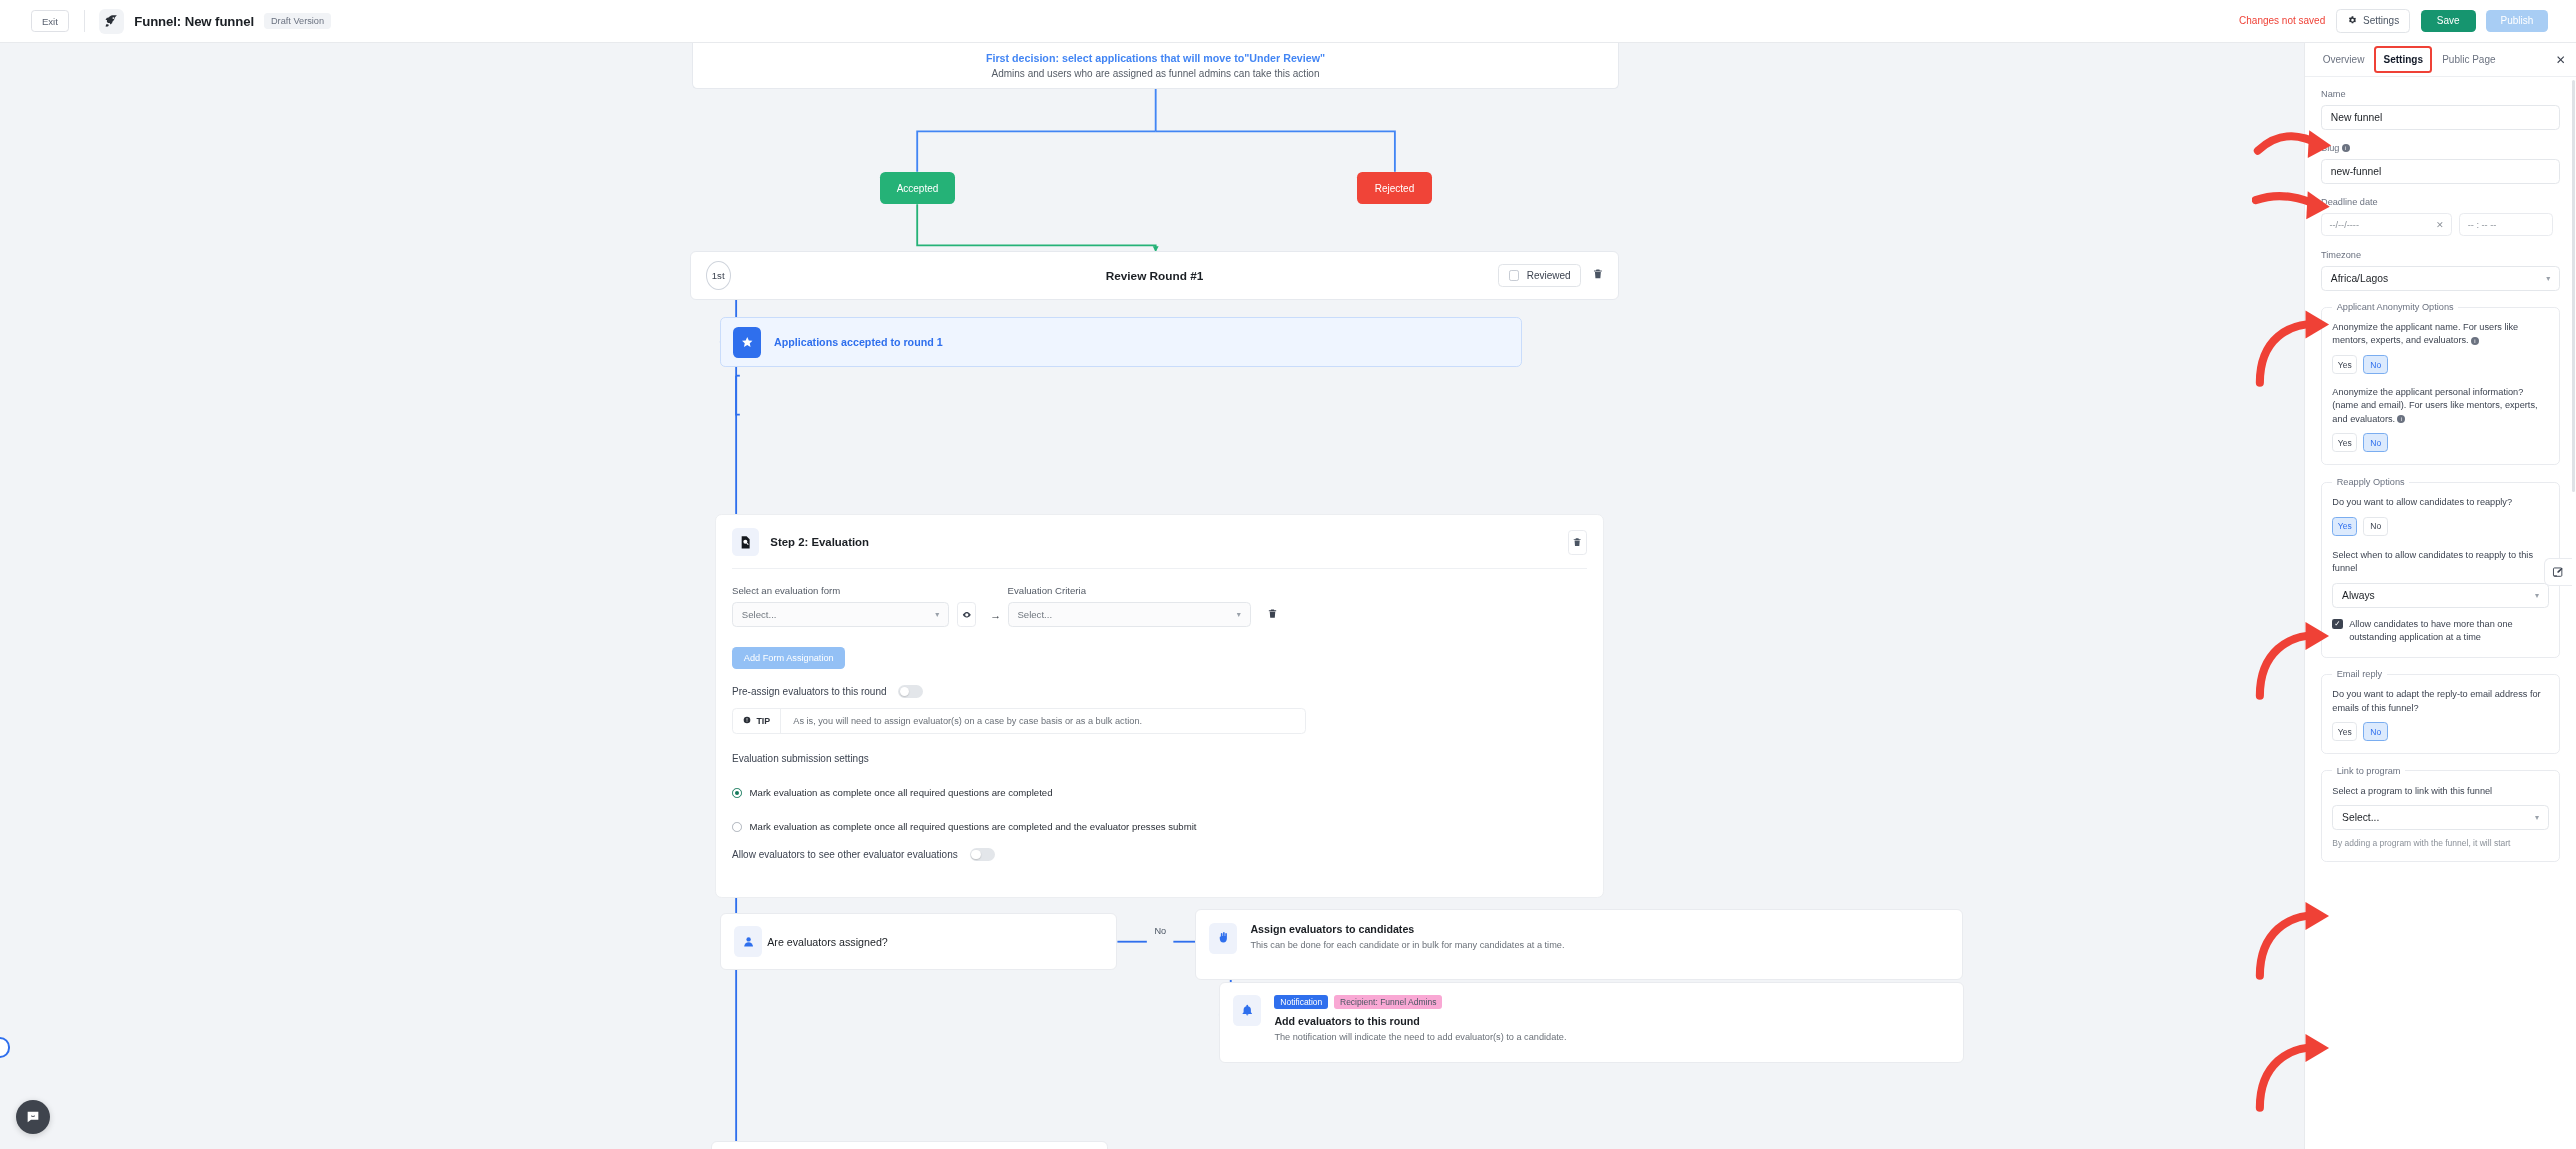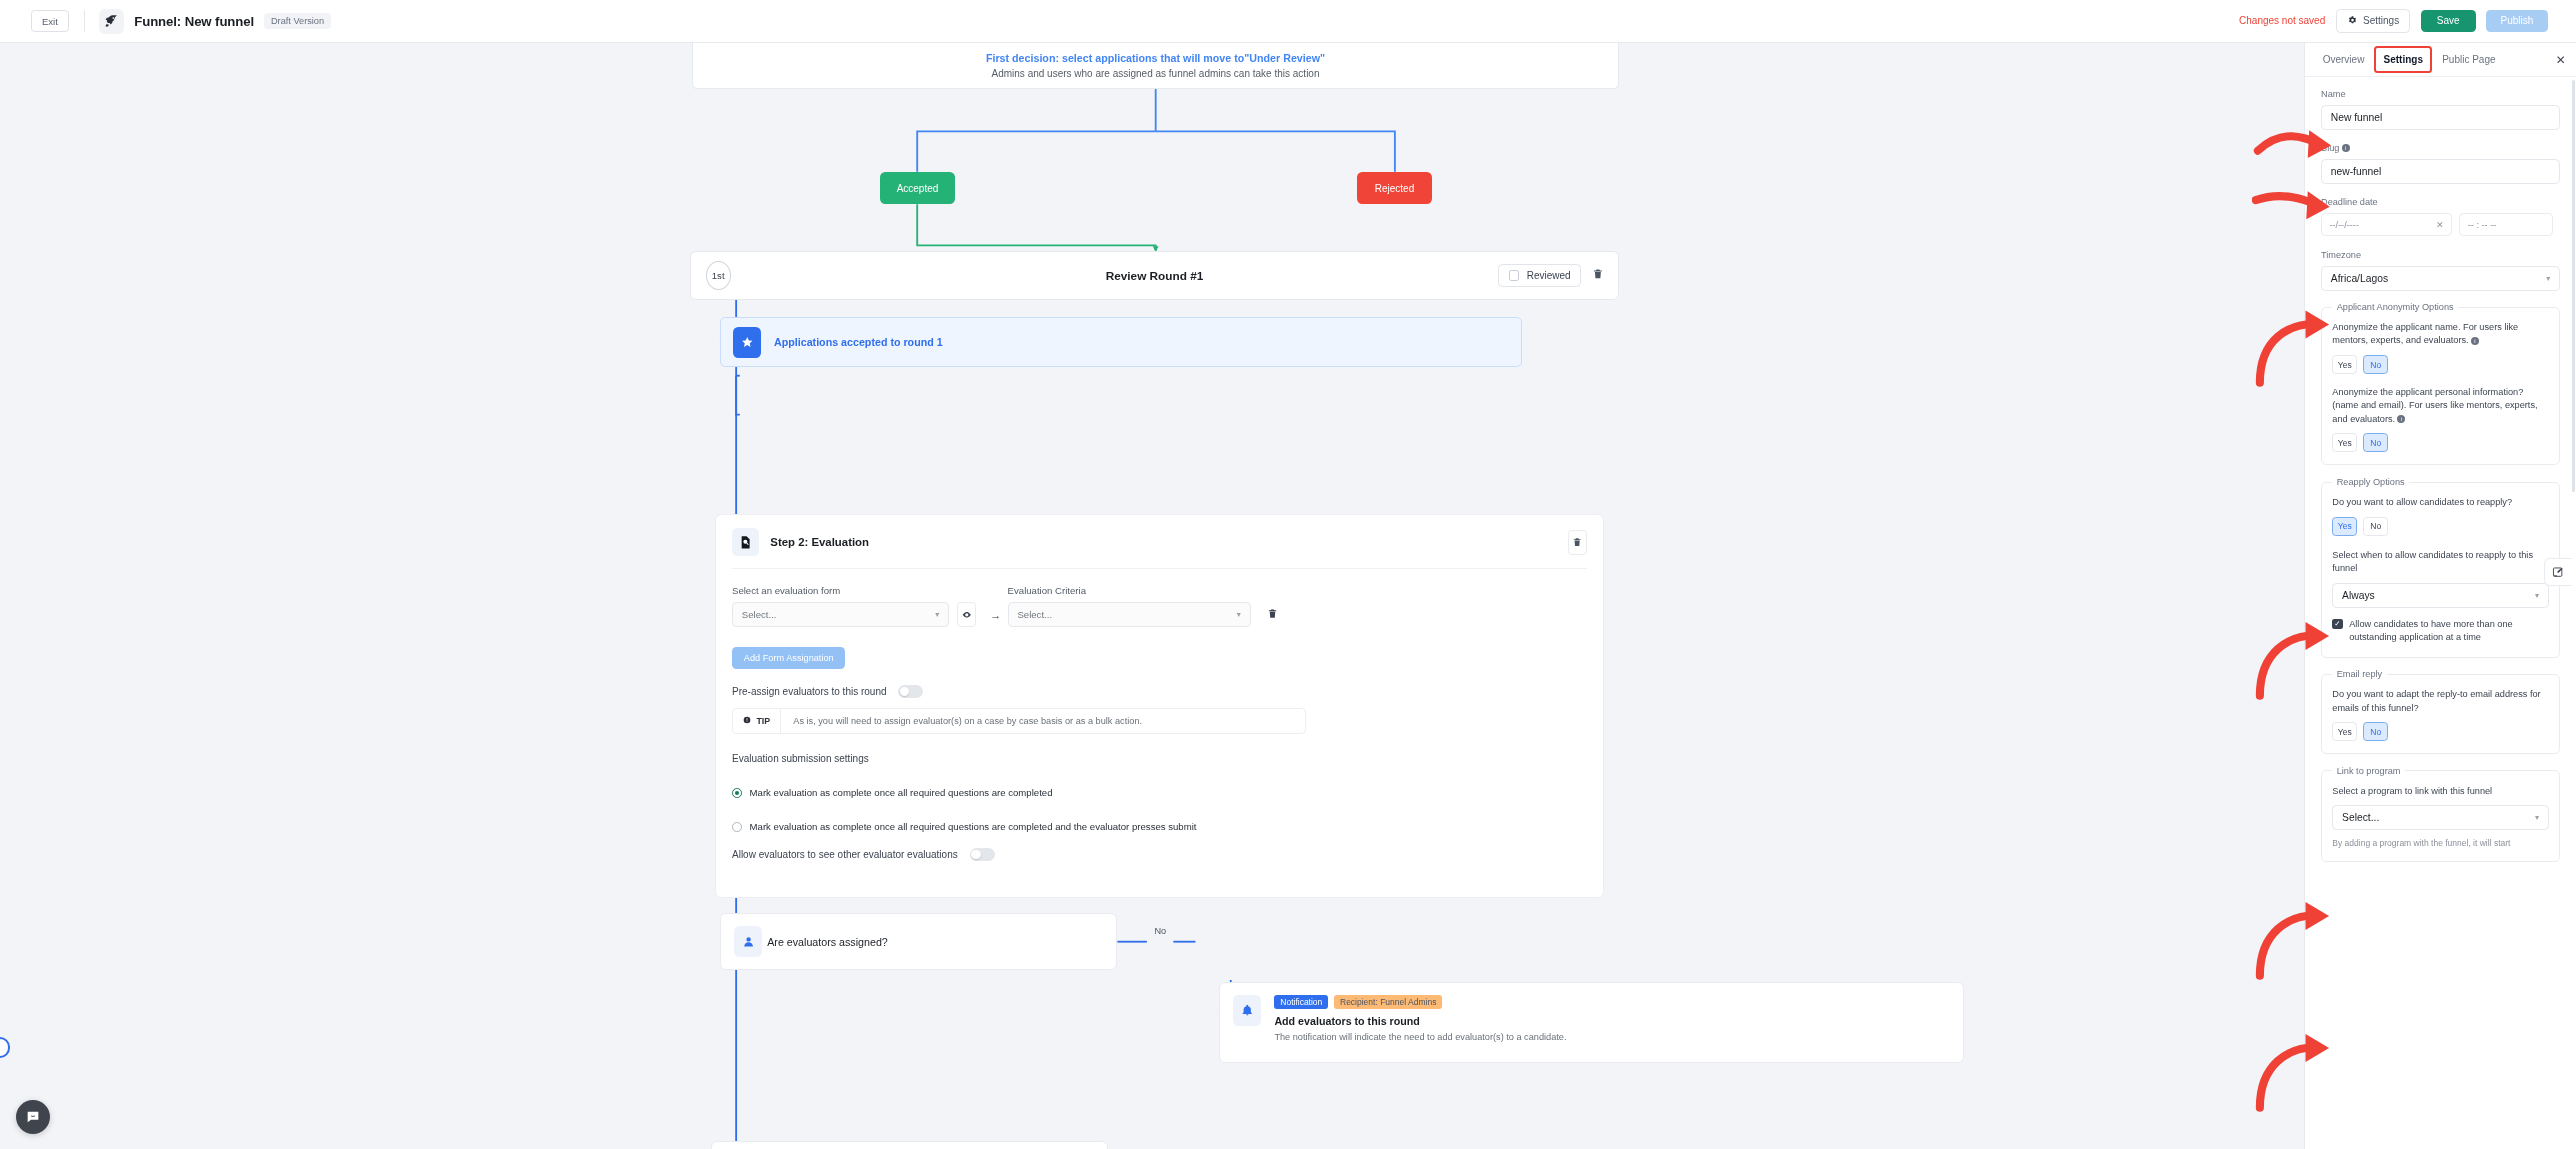--- a/index.html
+++ b/index.html
@@ -207,21 +207,21 @@
   .assign-title { font-size:10.7px; font-weight:700; color:#1b1f24; }
   .assign-desc { font-size:9.2px; color:#6a7078; margin-top:4.4px; line-height:1.45; width:383px;}
   .notif-card {
     position:absolute; left: 1219px; top: 939px; width: 745px; height: 81px;
     background:#fff; border:0.7px solid #e9ebef; border-radius:5.9px;
     display:flex; align-items:flex-start; padding: 11.8px 13.2px; gap: 13.2px;
   }
   .bell-sq { width:28px; height:31px; background:#eef2fb; border-radius:5.2px; display:flex; align-items:center; justify-content:center; font-size:12.5px;}
   .notif-tags { display:flex; align-items:center; gap:5.9px;}
   .tag-notif { background:#2f6fed; color:#fff; font-size:8.5px; padding:2.2px 5.9px; border-radius:2.9px;}
-  .tag-recip { background:#fdba74; color:#4b5563; font-size:8.5px; padding:2.2px 5.9px; border-radius:2.9px;}
+  .tag-recip { background:#f9a8d4; color:#4b5563; font-size:8.5px; padding:2.2px 5.9px; border-radius:2.9px;}
   .notif-title { font-size:10.7px; font-weight:700; color:#1b1f24; margin-top:5.9px;}
   .notif-desc { font-size:9.2px; color:#6a7078; margin-top:4.4px; line-height:1.45; width:383px;}
 
   .awaiting-card {
     position:absolute; left: 711px; top: 1098px; width: 397px; height: 66px;
     background:#fff; border:0.7px solid #e9ebef; border-radius:5.9px;
     display:flex; align-items:flex-start; padding: 10.3px 11.8px; gap: 11.8px;
   }
 
   
@@ -486,20 +486,31 @@
     <div class="person-sq">
       <svg width="13.2" height="13.2" viewBox="0 0 24 24" fill="#2f6fed">
           <circle cx="12" cy="8" r="4"></circle>
           <path d="M4 21a8 8 0 0 1 16 0z"></path>
         </svg>
     </div>
     <div class="eval-q-label">Are evaluators assigned?</div>
   </div>
   <div class="no-pill">No</div>
 
+  <div class="assign-card">
+    <div class="hand-sq">
+      <svg width="13.2" height="13.2" viewBox="0 0 24 24" fill="#2f6fed">
+          <path d="M7 10V5a1.5 1.5 0 0 1 3 0v4h1V3.5a1.5 1.5 0 0 1 3 0V9h1V5a1.5 1.5 0 0 1 3 0v8.5c0 4-2.5 7.5-6.5 7.5S5 17.5 5 13.5V11a1.5 1.5 0 0 1 2-1z"></path>
+        </svg>
+    </div>
+    <div>
+      <div class="assign-title">Assign evaluators to candidates</div>
+      <div class="assign-desc">This can be done for each candidate or in bulk for many candidates at a time.</div>
+    </div>
+  </div>
 
   <div class="notif-card">
     <div class="bell-sq">
       <svg width="12.5" height="12.5" viewBox="0 0 24 24" fill="#2f6fed">
           <path d="M12 22a2.2 2.2 0 0 0 2.2-2.2H9.8A2.2 2.2 0 0 0 12 22zm7-6v-5a7 7 0 0 0-5.3-6.8V3a1.7 1.7 0 0 0-3.4 0v1.2A7 7 0 0 0 5 11v5l-2 2v1h18v-1l-2-2z"></path>
         </svg>
     </div>
     <div>
       <div class="notif-tags">
         <span class="tag-notif">Notification</span>

